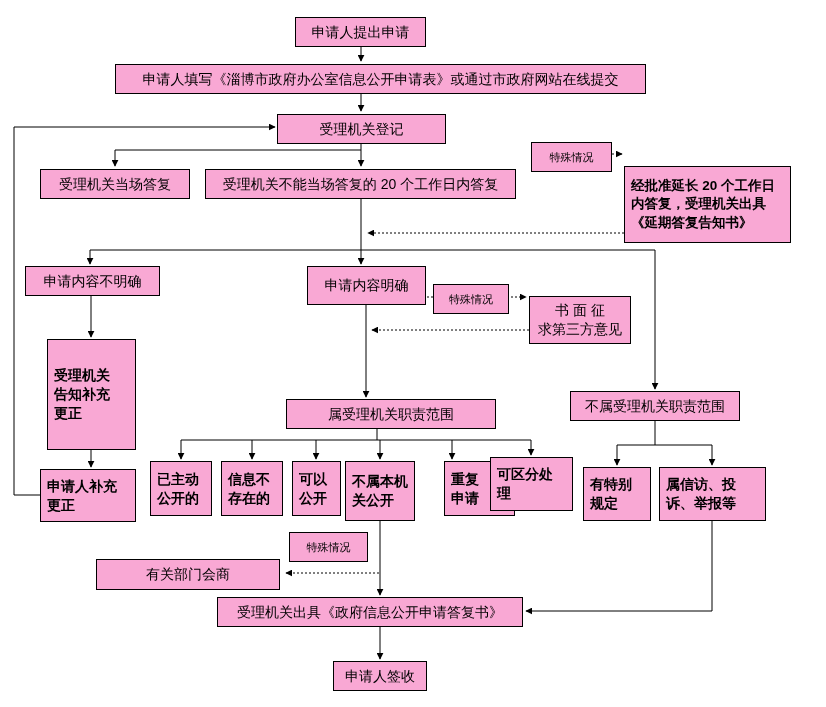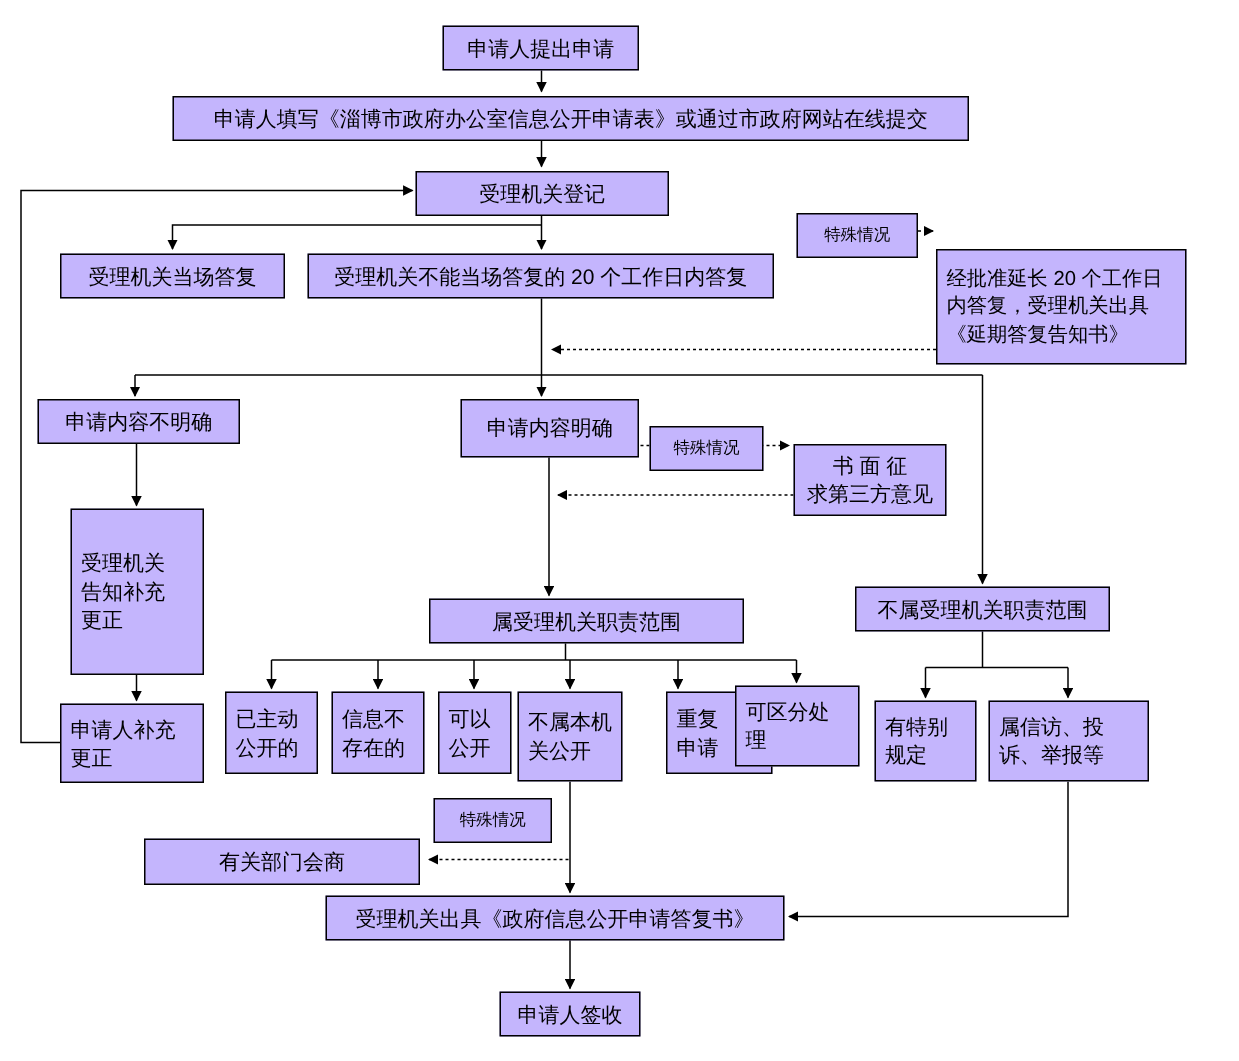--- a/index.html
+++ b/index.html
@@ -9,34 +9,35 @@
     background:#ffffff;
     font-family:"Liberation Sans", sans-serif;
     color:#000;
     overflow:hidden;
   }
   .connectors { position:absolute; left:0; top:0; }
   .node {
     position:absolute;
     box-sizing:border-box;
     border:1px solid #000;
-    background:#c4b5fd;
+    background:#f9a8d4;
     display:flex;
     align-items:center;
     justify-content:center;
     text-align:center;
     font-size:14px;
     line-height:1.35;
     white-space:pre-line;
     padding:14px 4px;
   }
   .node.left {
     justify-content:flex-start;
     text-align:left;
     padding-left:6px;
+    font-weight:bold;
   }
   .node.small { font-size:11px; }
   .node.dense { font-size:13.5px; }
 </style>
 </head>
 <body>
 
 <div class="canvas">
 
   <svg class="connectors" width="826" height="707" viewBox="0 0 826 707">

